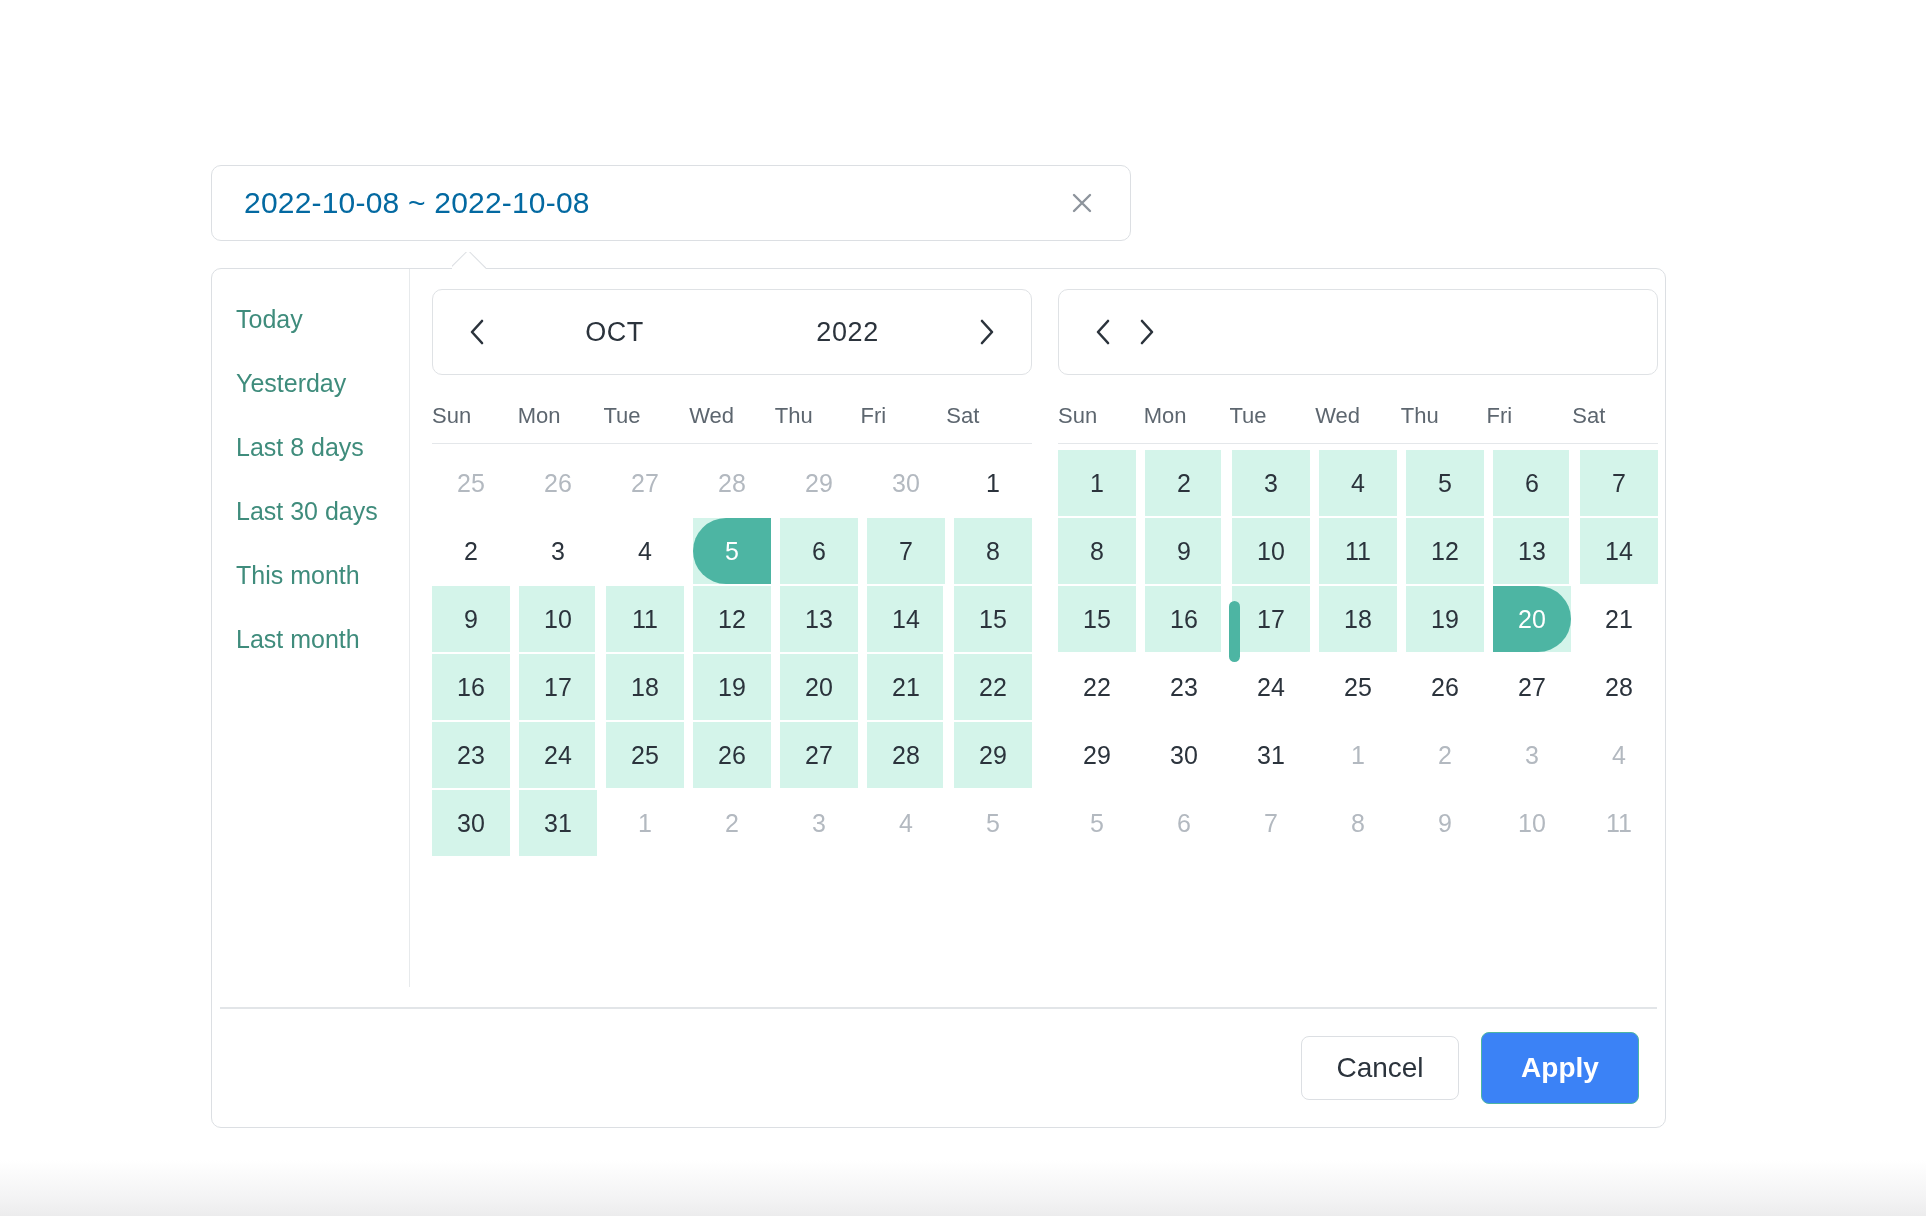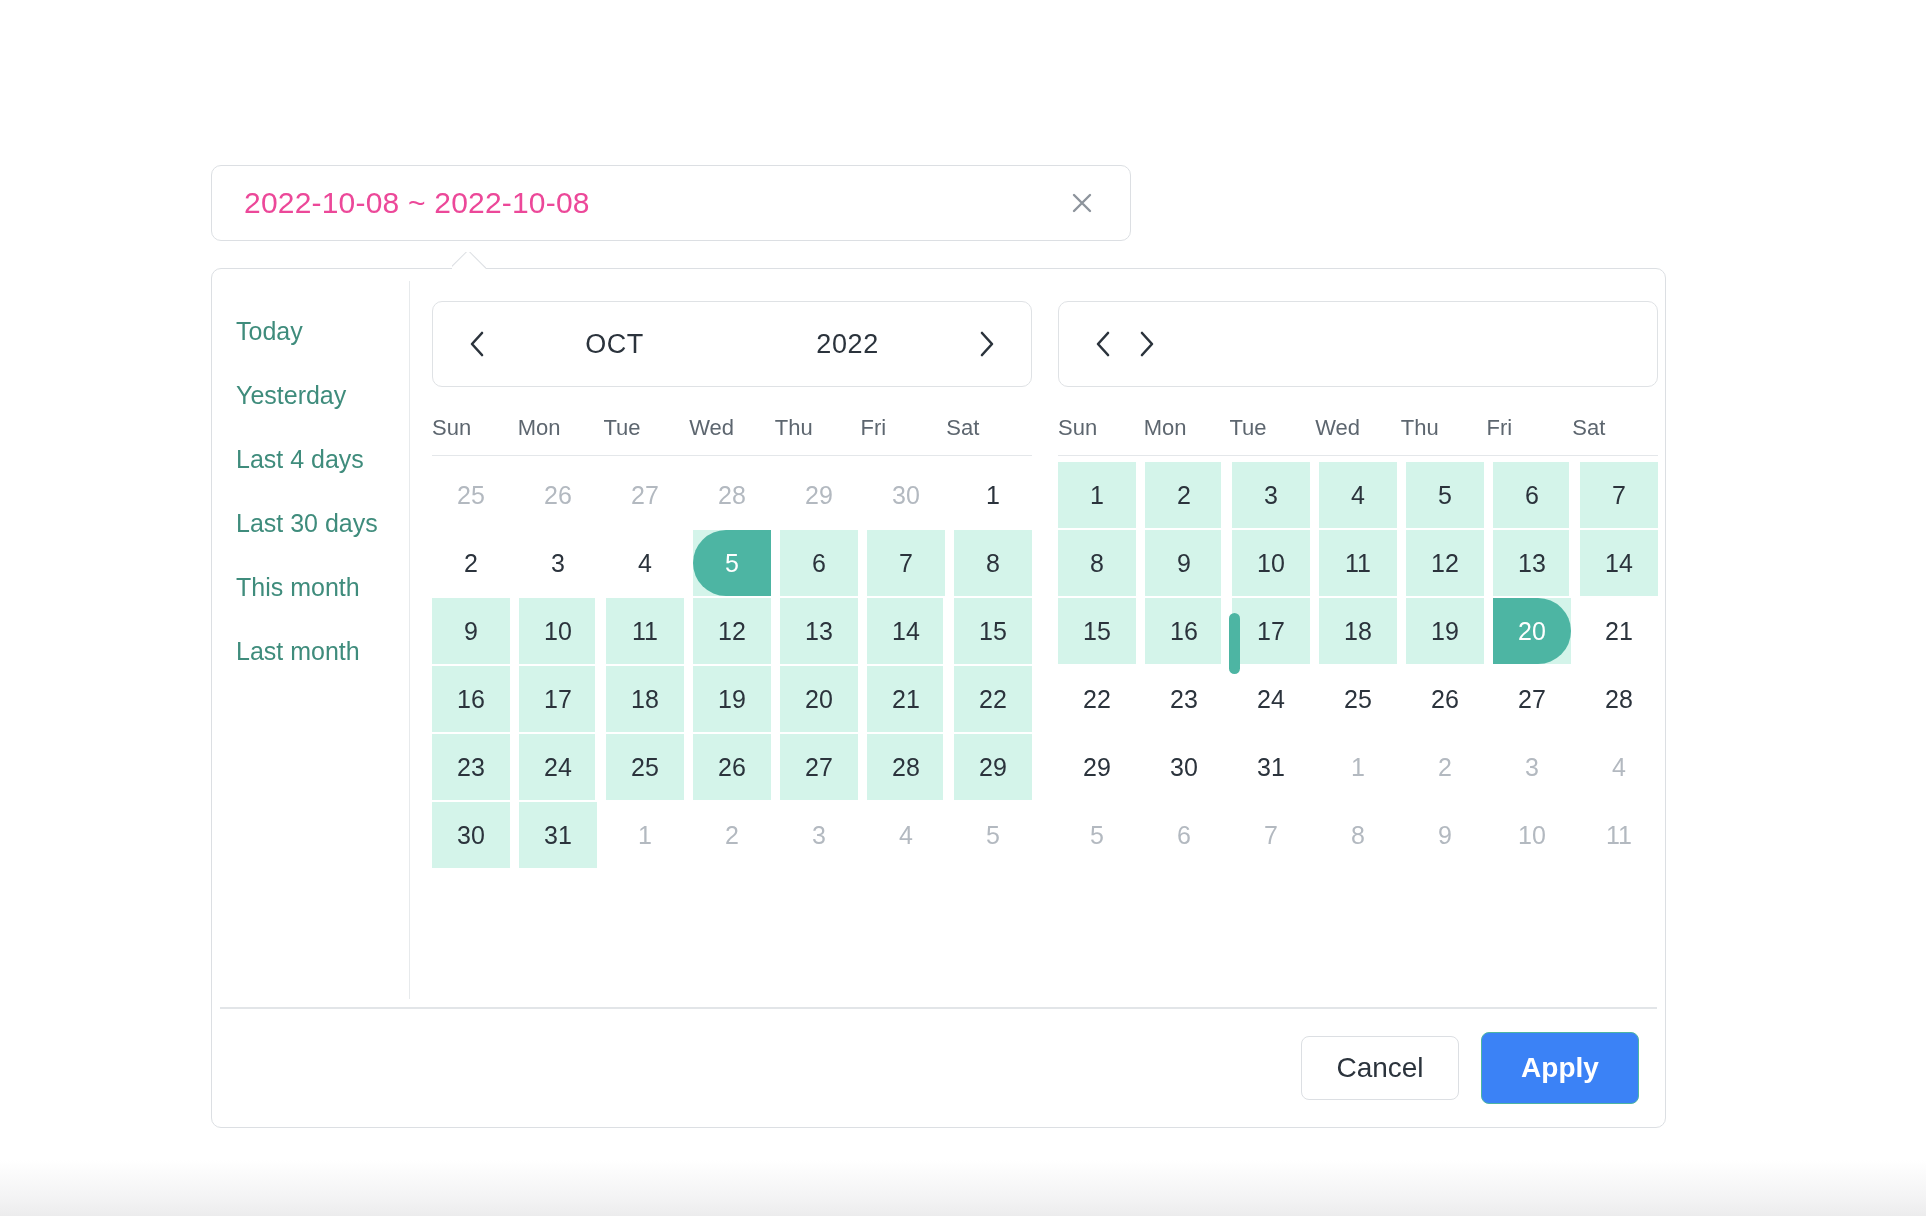--- a/index.html
+++ b/index.html
@@ -30,21 +30,21 @@
     background: #ffffff;
     border: 1.5px solid #dcdfe3;
     border-radius: 10px;
     display: flex; align-items: center;
     padding: 0 28px 0 32px;
     z-index: 5;
   }
   .date-input-value {
     flex: 1;
     font-size: 30px;
-    color: #ec4899;
+    color: #0369a1;
     letter-spacing: .2px;
     white-space: nowrap;
   }
   .clear-icon {
     width: 40px; height: 40px;
     display: flex; align-items: center; justify-content: center;
     cursor: pointer;
   }
   .clear-icon svg { display: block; }
 
@@ -69,21 +69,21 @@
   .popup-caret .tri {
     position: absolute; left: 3px; top: 3px;
     width: 26px; height: 26px;
     background: #ffffff;
     border-left: 1.5px solid #dcdfe3;
     border-top: 1.5px solid #dcdfe3;
     transform: rotate(45deg);
   }
 
   .popup-body {
-    position: absolute; left: 0; top: 12px;
+    position: absolute; left: 0; top: 0;
     width: 100%; height: 718px;
     display: flex;
   }
 
   
   .presets {
     width: 198px;
     padding: 38px 0 0 24px;
     border-right: 1.5px solid #e7eaec;
     flex: 0 0 198px;
@@ -257,21 +257,21 @@
   <div class="popup">
     <div class="popup-caret">
         <div class="tri"></div>
       </div>
 
     <div class="popup-body">
 
       <div class="presets">
         <div class="preset-item"><span>Today</span></div>
         <div class="preset-item"><span>Yesterday</span></div>
-        <div class="preset-item"><span>Last 4 days</span></div>
+        <div class="preset-item"><span>Last 8 days</span></div>
         <div class="preset-item"><span>Last 30 days</span></div>
         <div class="preset-item"><span>This month</span></div>
         <div class="preset-item"><span>Last month</span></div>
       </div>
 
       <div class="cals">
 
         <div class="cal">
           <div class="cal-head">
             <div class="nav-btn">

